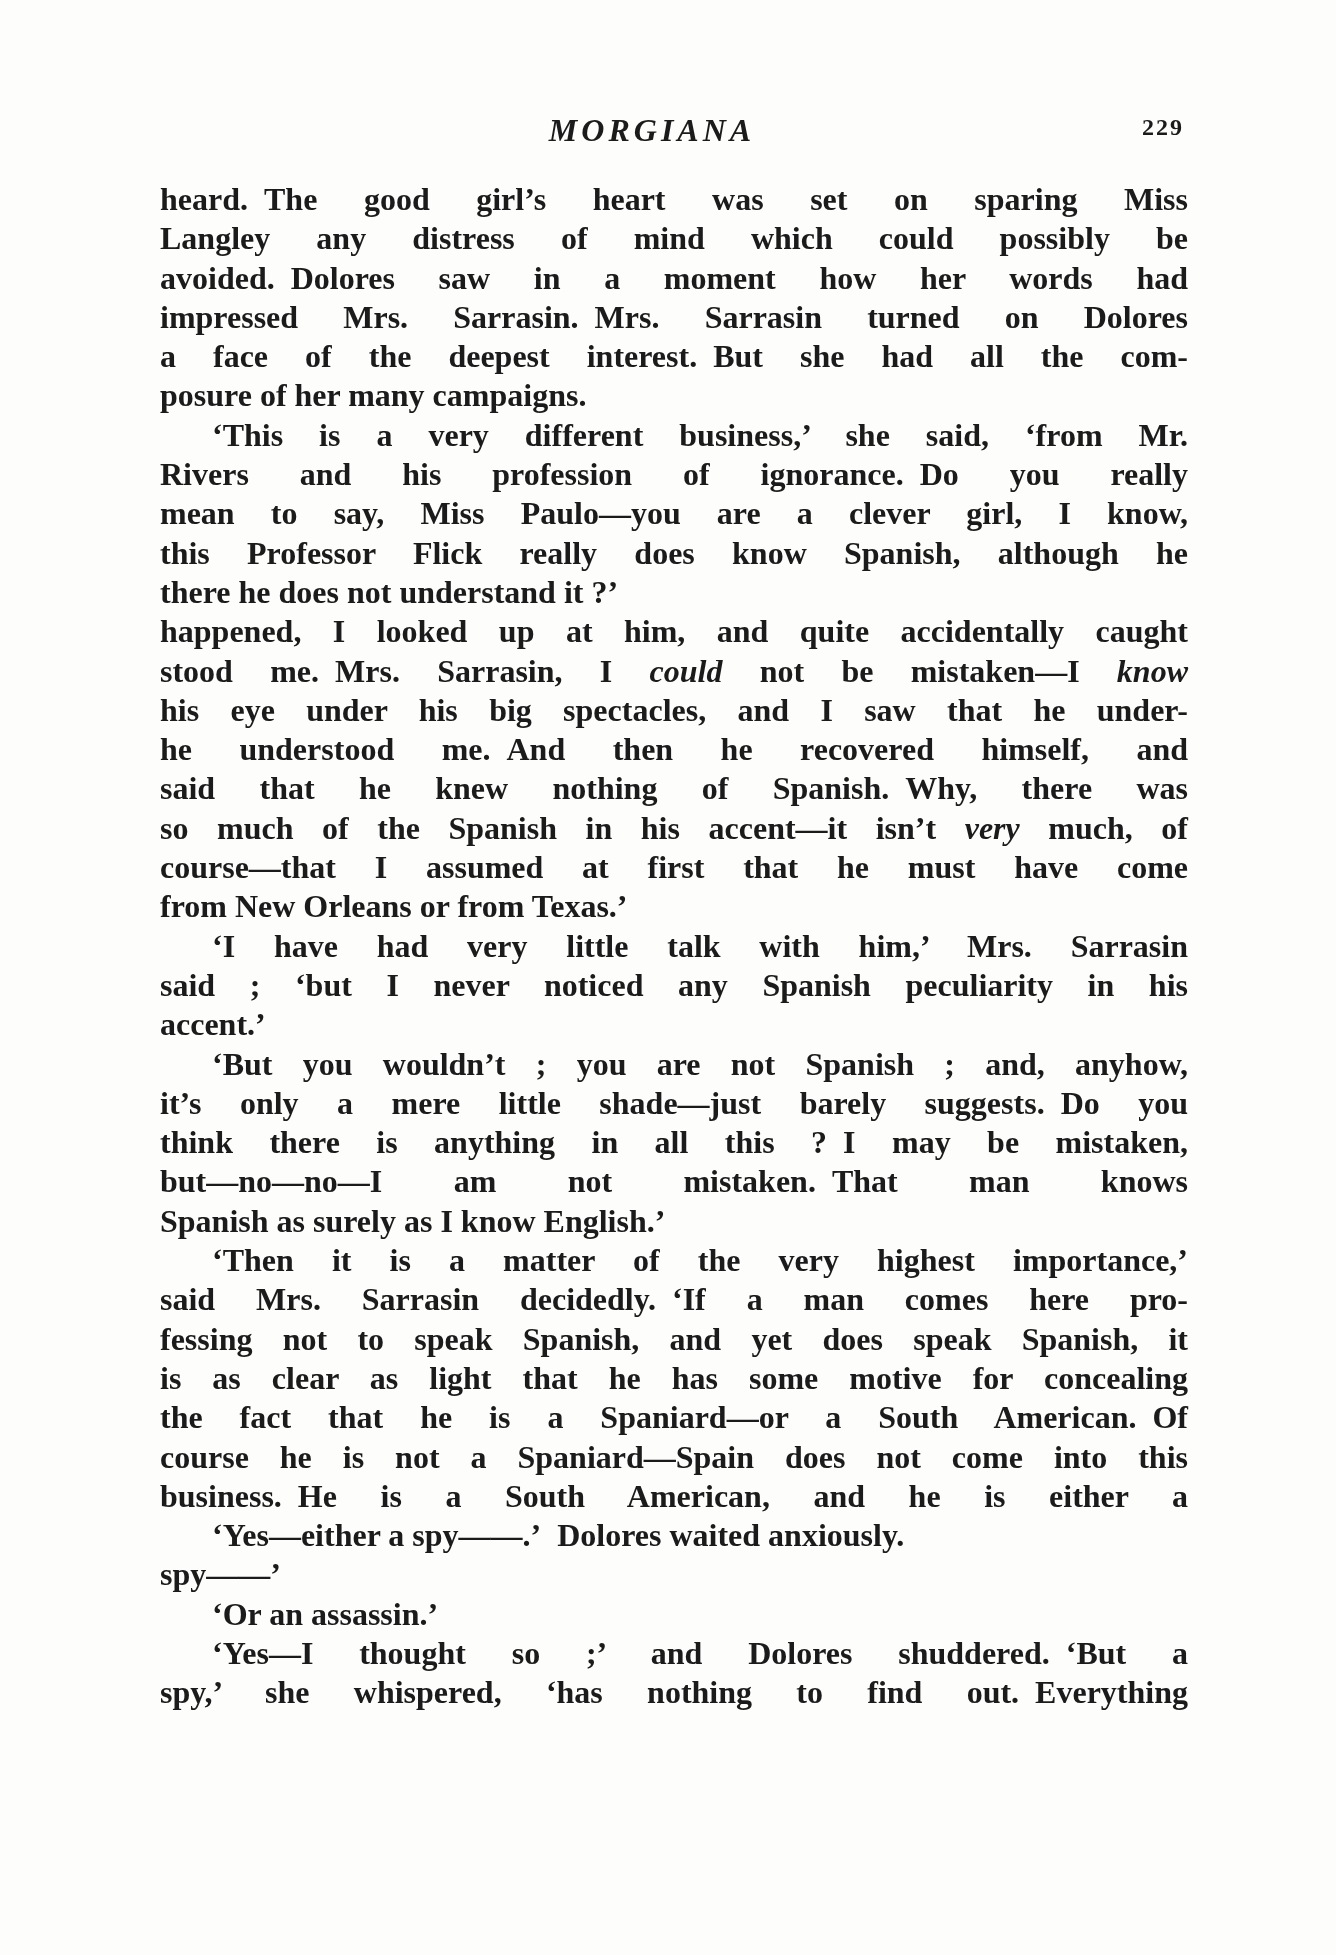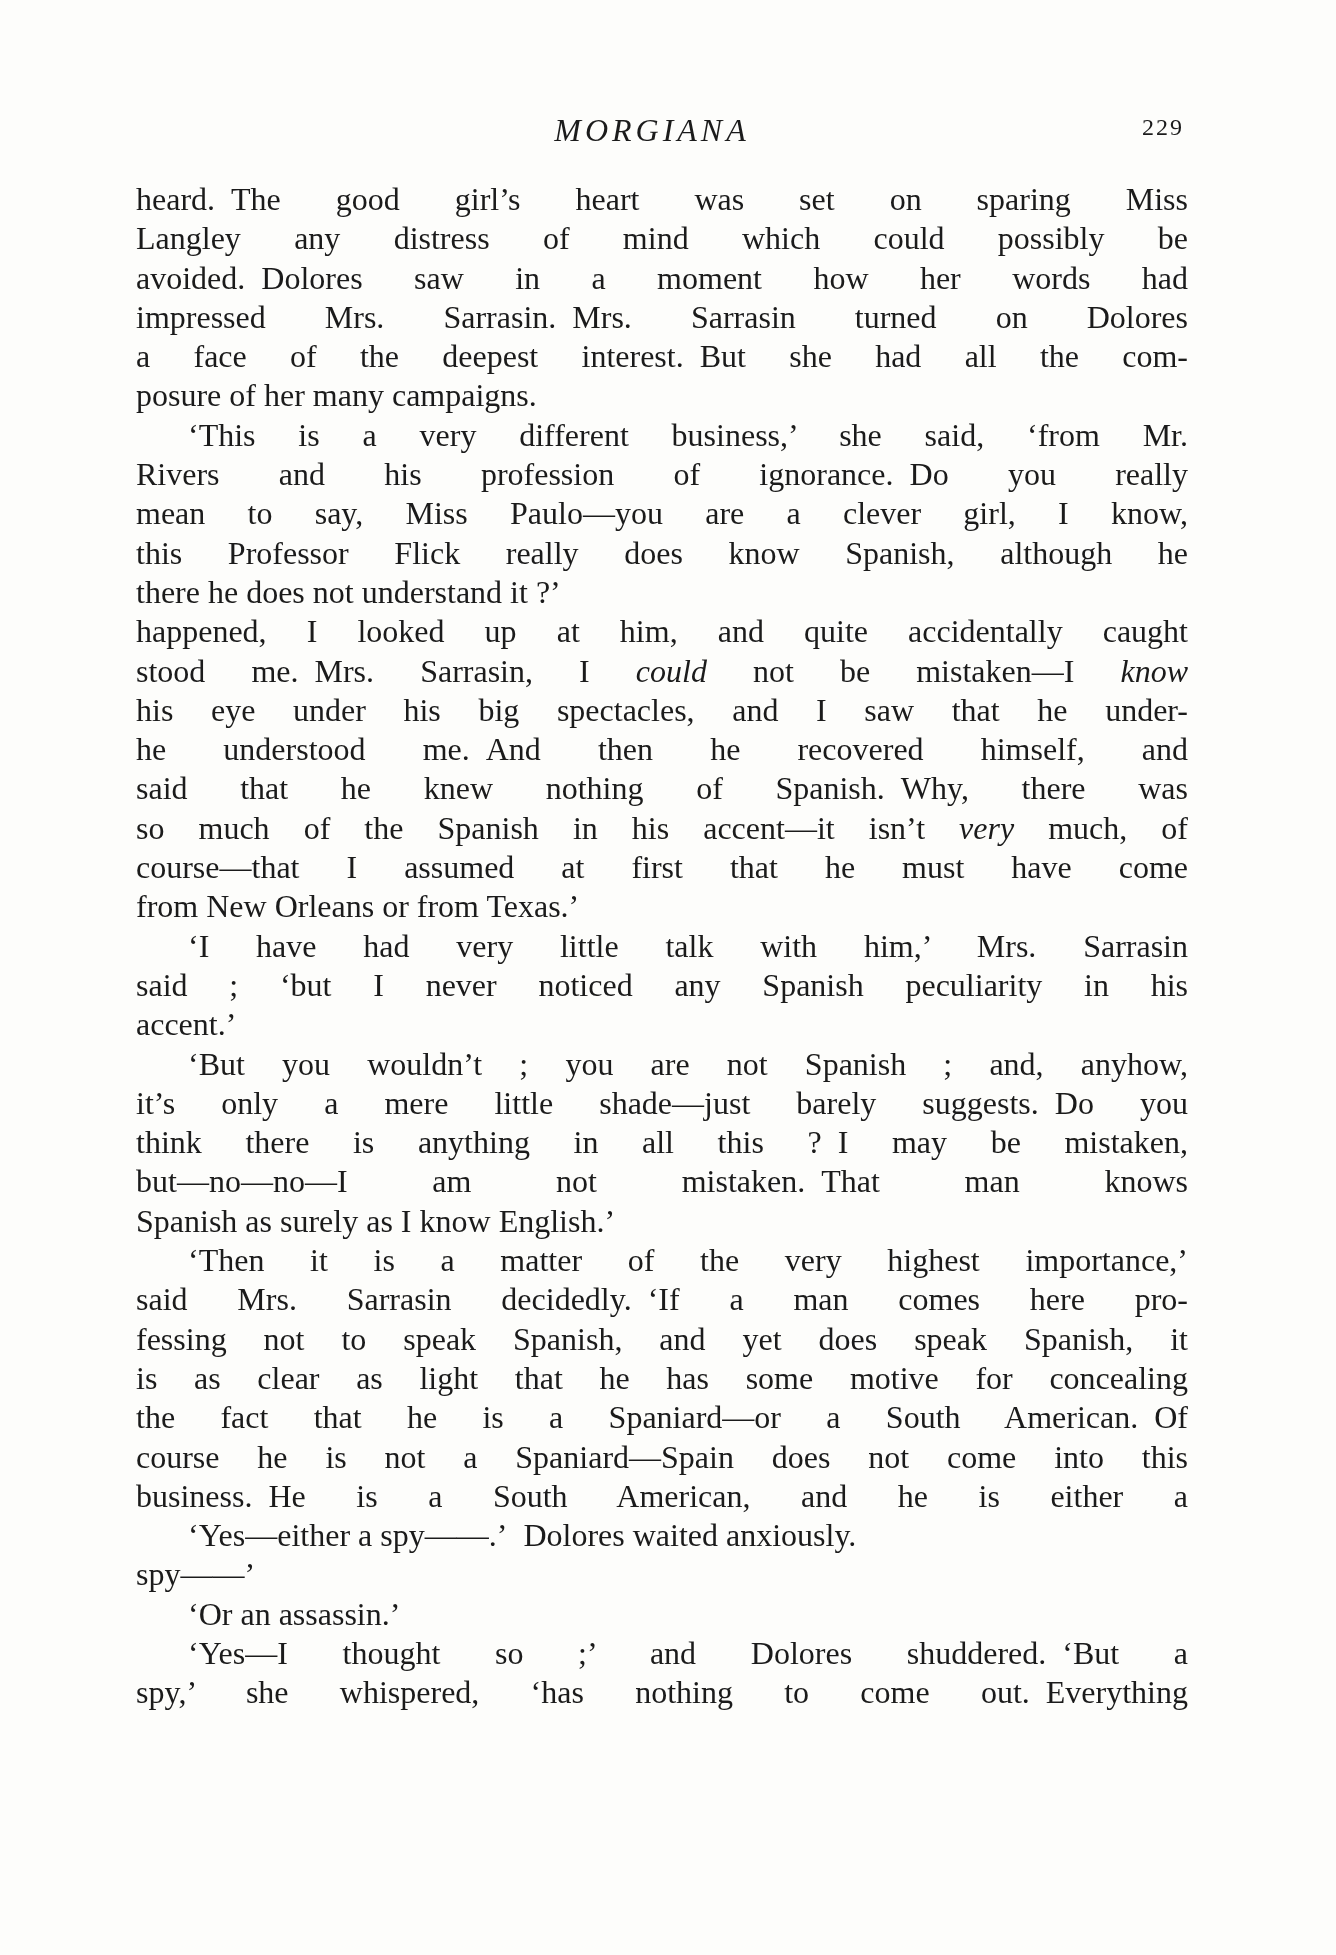--- a/index.html
+++ b/index.html
@@ -8,20 +8,21 @@
     background: #fdfdfb;
   }
   .page {
     position: relative;
     width: 1336px;
     height: 1955px;
     background: #fdfdfb;
     color: #1b1b1b;
     font-family: "Liberation Serif", "DejaVu Serif", serif;
     overflow: hidden;
+    font-weight: bold;
   }
   .running-head {
     position: absolute;
     top: 112px;
     left: 136px;
     width: 1052px;
     height: 46px;
     text-align: center;
   }
   .running-title {
@@ -45,20 +46,21 @@
     left: 136px;
     width: 1052px;
     font-size: 32px;
     line-height: 39.3px;
   }
   .line {
     text-align: justify;
     text-align-last: justify;
     text-justify: inter-word;
     white-space: normal;
+    margin-left: 24px;
   }
   .line.end {
     text-align-last: left;
   }
   .line.indent {
     text-indent: 52px;
   }
   .line i {
     font-style: italic;
   }
@@ -103,15 +105,15 @@
       <div class="line"><span>said Mrs. Sarrasin decidedly. ‘If a man comes here pro-</span></div>
       <div class="line"><span>fessing not to speak Spanish, and yet does speak Spanish, it</span></div>
       <div class="line"><span>is as clear as light that he has some motive for concealing</span></div>
       <div class="line"><span>the fact that he is a Spaniard—or a South American. Of</span></div>
       <div class="line"><span>course he is not a Spaniard—Spain does not come into this</span></div>
       <div class="line"><span>business. He is a South American, and he is either a</span></div>
       <div class="line indent end"><span>‘Yes—either a spy——.’ Dolores waited anxiously.</span></div>
       <div class="line end"><span>spy——’</span></div>
       <div class="line indent end"><span>‘Or an assassin.’</span></div>
       <div class="line indent"><span>‘Yes—I thought so ;’ and Dolores shuddered. ‘But a</span></div>
-      <div class="line"><span>spy,’ she whispered, ‘has nothing to come out. Everything</span></div>
+      <div class="line"><span>spy,’ she whispered, ‘has nothing to find out. Everything</span></div>
     </div>
 </div>
 
 </body></html>

